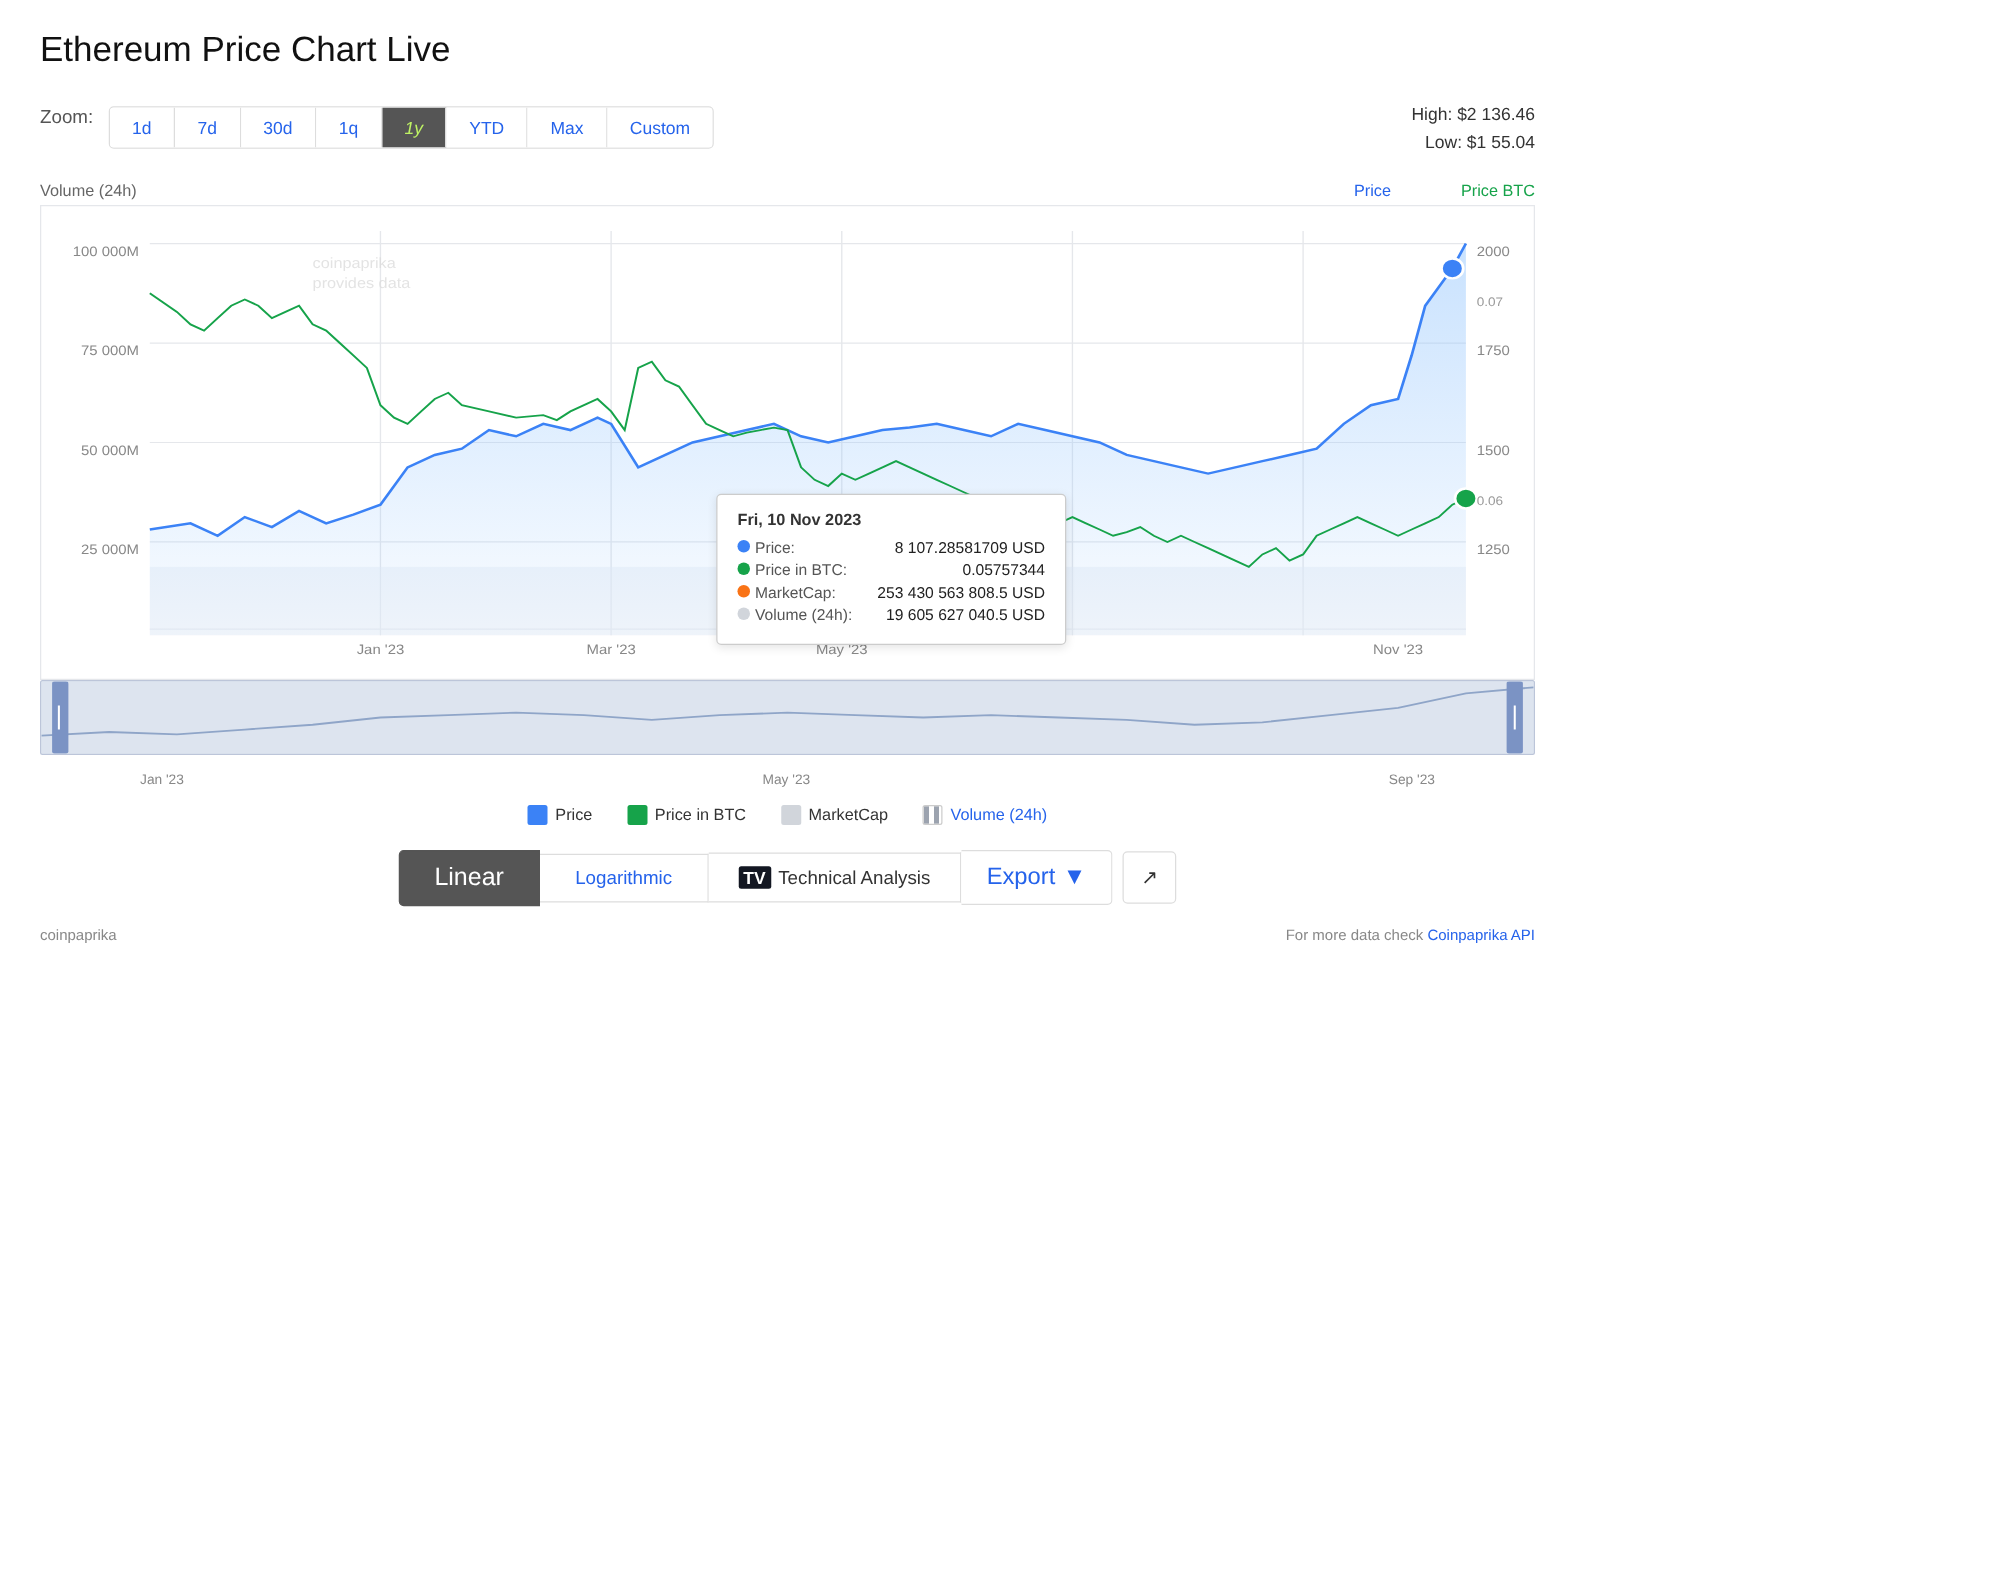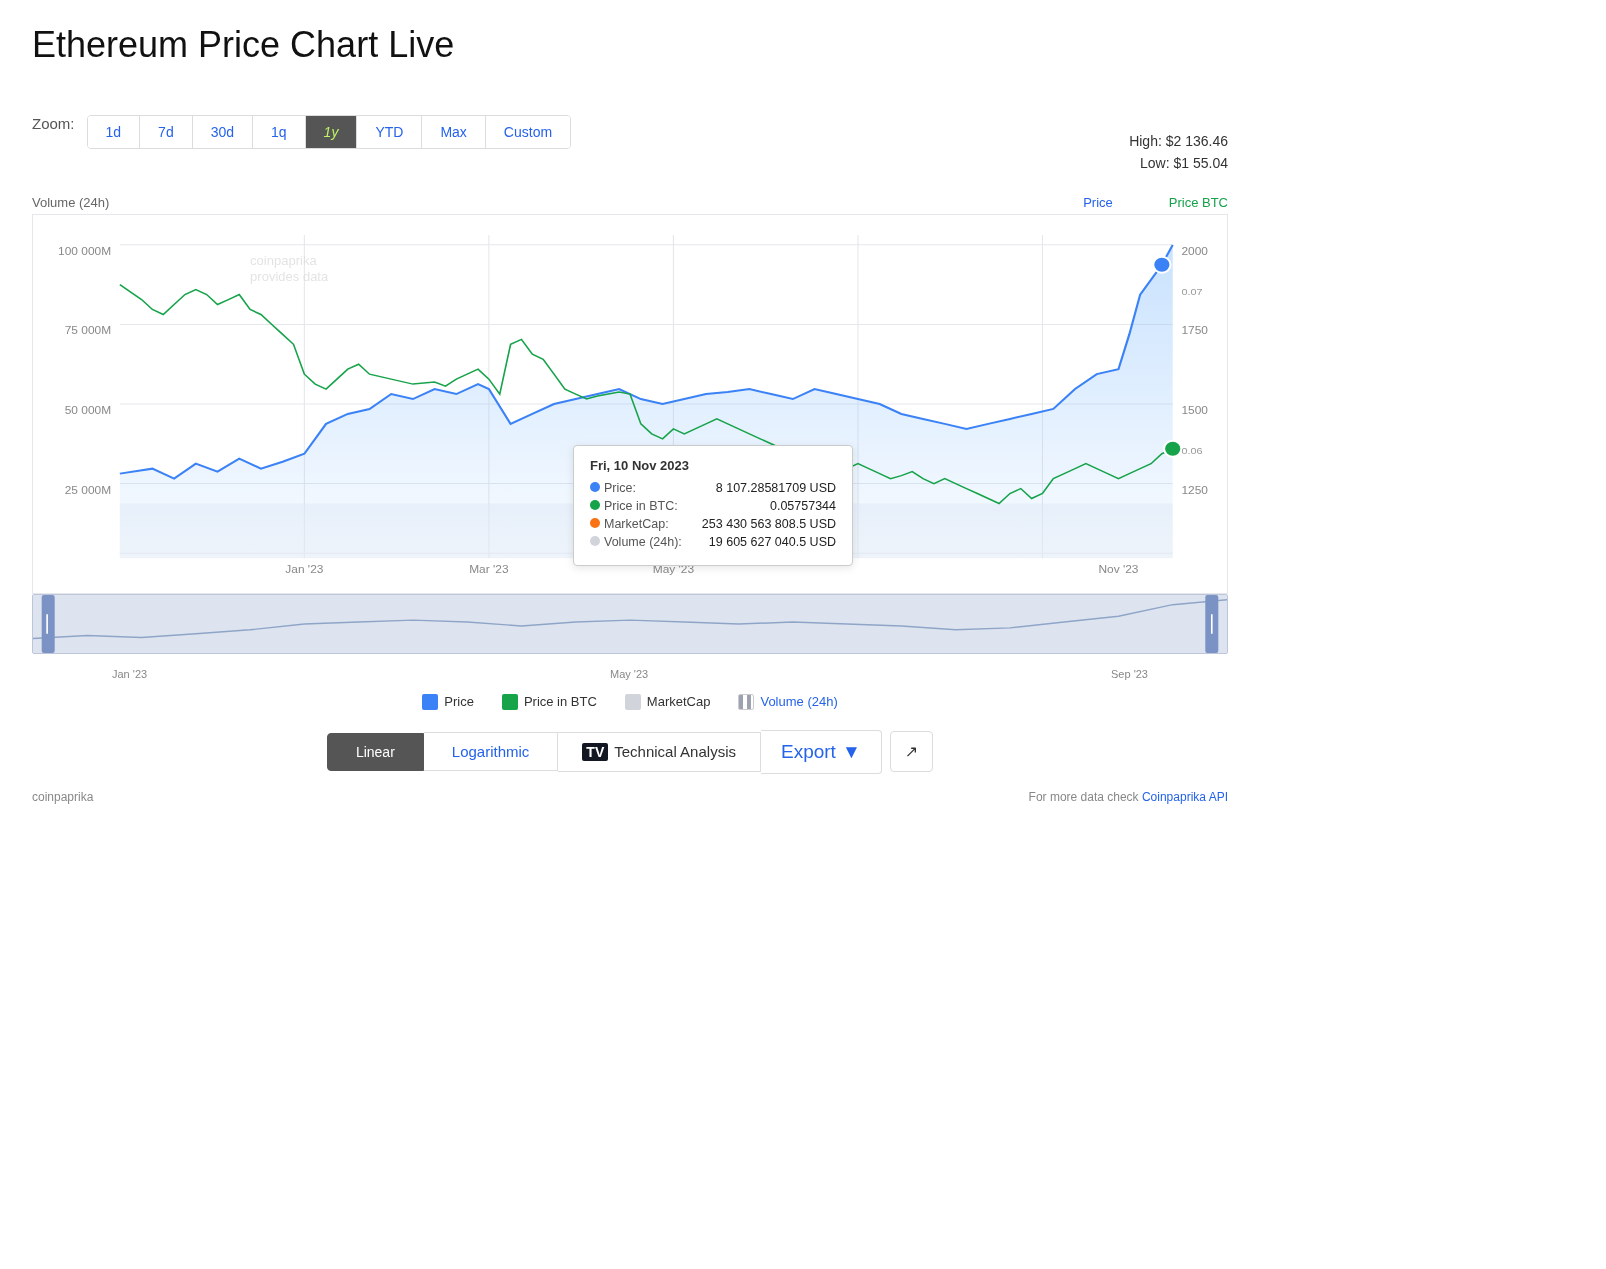--- a/index.html
+++ b/index.html
@@ -5,21 +5,21 @@
     * { box-sizing: border-box; margin: 0; padding: 0; }
     body {
       font-family: -apple-system, BlinkMacSystemFont, 'Segoe UI', Arial, sans-serif;
       background: #fff;
       color: #333;
       padding: 24px 32px;
       max-width: 1260px;
     }
 
     h1 {
-      font-size: 36px;
+      font-size: 28px;
       font-weight: 400;
       margin-bottom: 24px;
       color: #111;
     }
 
     .zoom-row {
       display: flex;
       align-items: center;
       justify-content: space-between;
       margin-bottom: 20px;
@@ -51,21 +51,20 @@
       background: #555;
       color: #bef264;
       font-style: italic;
     }
 
     .high-low {
       text-align: right;
       font-size: 14px;
       color: #333;
       line-height: 1.6;
-      margin-top: 40px;
     }
 
     .chart-labels-row {
       display: flex;
       justify-content: space-between;
       align-items: center;
       margin-bottom: 4px;
     }
     .volume-label {
       font-size: 13px;
@@ -182,21 +181,21 @@
       align-items: center;
       gap: 0;
       margin-bottom: 16px;
     }
     .btn-linear {
       padding: 10px 28px;
       background: #555;
       color: #fff;
       border: 1px solid #555;
       border-radius: 4px 0 0 4px;
-      font-size: 14px;
+      font-size: 20px;
       cursor: pointer;
     }
     .btn-logarithmic {
       padding: 10px 28px;
       background: #fff;
       color: #2563eb;
       border: 1px solid #ddd;
       border-radius: 0;
       border-left: none;
       font-size: 15px;

